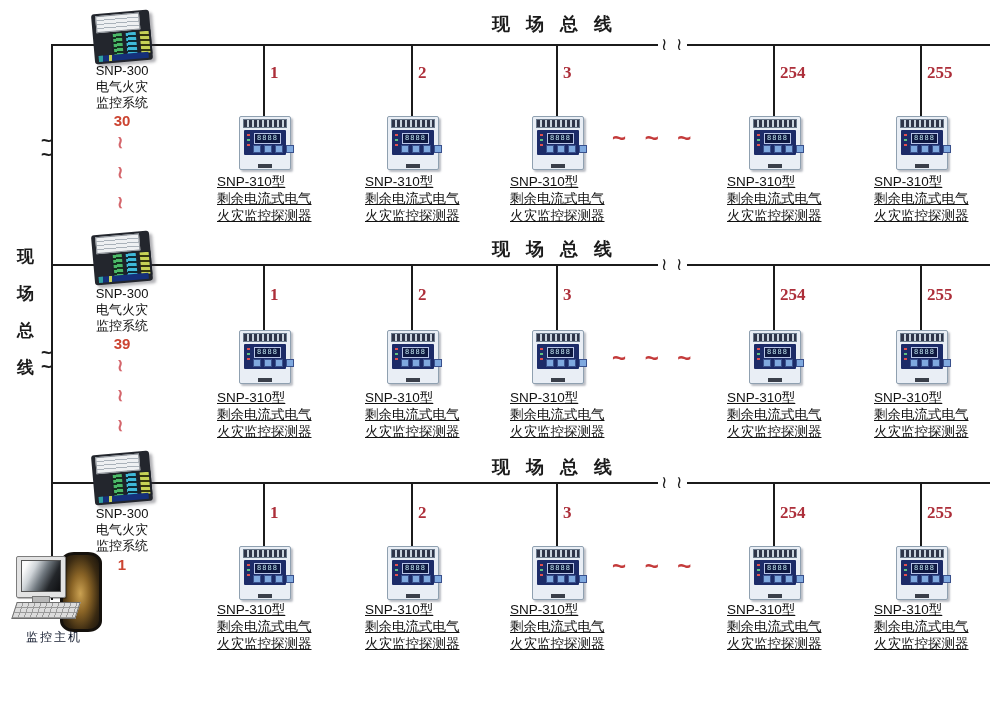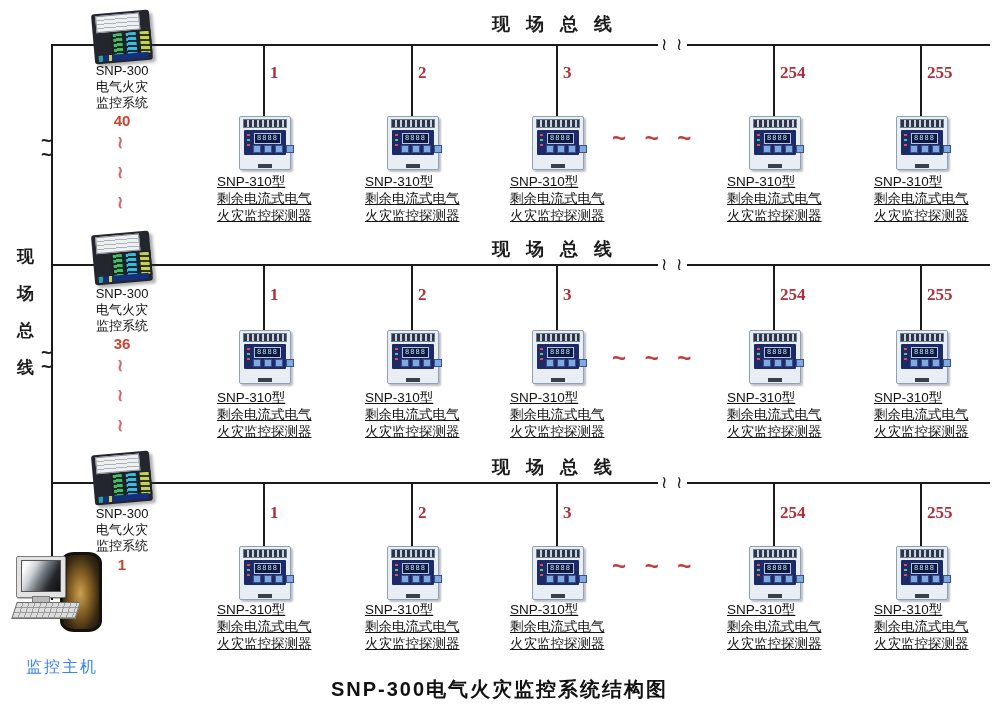--- a/index.html
+++ b/index.html
@@ -58,21 +58,21 @@
        border-radius:14px/11px;background:radial-gradient(ellipse at 48% 52%,#caa152 0%,#8a6426 35%,#3a2a12 70%,#15110c 100%);}
   .pc-mon{position:absolute;left:2px;top:8px;width:48px;height:40px;background:#e3e3e3;
        border:1px solid #7d7d7d;border-radius:2px;box-shadow:1px 1px 1px rgba(0,0,0,.3);}
   .pc-scr{position:absolute;left:4px;top:3px;right:4px;bottom:5px;border:1px solid #555;
        background:linear-gradient(118deg,#fbfbfb 12%,#cfd4d8 30%,#6f777e 52%,#23262a 75%,#0e0f11 100%);}
   .pc-neck{position:absolute;left:18px;top:48px;width:16px;height:5px;background:#b8b8b8;border:1px solid #777;}
   .pc-kbd{position:absolute;left:0px;top:54px;width:62px;height:15px;background:#dcdcdc;border:1px solid #6e6e6e;
        transform:skewX(-18deg);
        background-image:repeating-linear-gradient(90deg,transparent 0 5px,#9a9a9a 5px 6px),
                         repeating-linear-gradient(180deg,transparent 0 4px,#9a9a9a 4px 5px);}
-  .pc-label{position:absolute;font-size:16px;color:#3b82f6;letter-spacing:2px;margin-top:28px;}
+  .pc-label{position:absolute;font-size:12px;color:#0f172a;letter-spacing:2px;}
 
   .diagram-title{position:absolute;left:0;top:676px;width:100%;text-align:center;
        font-size:20px;font-weight:bold;letter-spacing:2px;color:#111;}
 </style>
 </head>
 <body>
 
 <div class="canvas">
 
   <div class="line v" style="left:51px;top:44px;height:556px"></div>
@@ -124,21 +124,21 @@
         <i class="s2"></i>
         <i class="s3"></i>
       </div>
     <div class="ctl-base"></div>
   </div>
   <div class="ctl-label" style="left:62px;top:63px">
     <div>SNP-300</div>
     <div>电气火灾</div>
     <div>监控系统</div>
   </div>
-  <div class="ctl-num" style="left:93px;top:112px">40</div>
+  <div class="ctl-num" style="left:93px;top:112px">30</div>
   <span class="squig" style="left:117px;top:132px">≀</span>
   <span class="squig" style="left:117px;top:162px">≀</span>
   <span class="squig" style="left:117px;top:192px">≀</span>
 
   <span class="det-num" style="left:270px;top:63px">1</span>
   <span class="det-num" style="left:418px;top:63px">2</span>
   <span class="det-num" style="left:563px;top:63px">3</span>
   <span class="det-num" style="left:780px;top:63px">254</span>
   <span class="det-num" style="left:927px;top:63px">255</span>
 
@@ -248,21 +248,21 @@
         <i class="s2"></i>
         <i class="s3"></i>
       </div>
     <div class="ctl-base"></div>
   </div>
   <div class="ctl-label" style="left:62px;top:286px">
     <div>SNP-300</div>
     <div>电气火灾</div>
     <div>监控系统</div>
   </div>
-  <div class="ctl-num" style="left:93px;top:335px">36</div>
+  <div class="ctl-num" style="left:93px;top:335px">39</div>
   <span class="squig" style="left:117px;top:355px">≀</span>
   <span class="squig" style="left:117px;top:385px">≀</span>
   <span class="squig" style="left:117px;top:415px">≀</span>
 
   <span class="det-num" style="left:270px;top:285px">1</span>
   <span class="det-num" style="left:418px;top:285px">2</span>
   <span class="det-num" style="left:563px;top:285px">3</span>
   <span class="det-num" style="left:780px;top:285px">254</span>
   <span class="det-num" style="left:927px;top:285px">255</span>
 
@@ -489,15 +489,14 @@
   <div class="pc" style="left:14px;top:548px">
     <div class="pc-tower"></div>
     <div class="pc-mon">
         <div class="pc-scr"></div>
       </div>
     <div class="pc-neck"></div>
     <div class="pc-kbd"></div>
   </div>
   <div class="pc-label" style="left:26px;top:629px">监控主机</div>
 
-  <div class="diagram-title">SNP-300电气火灾监控系统结构图</div>
 
 </div>
 
 </body></html>

